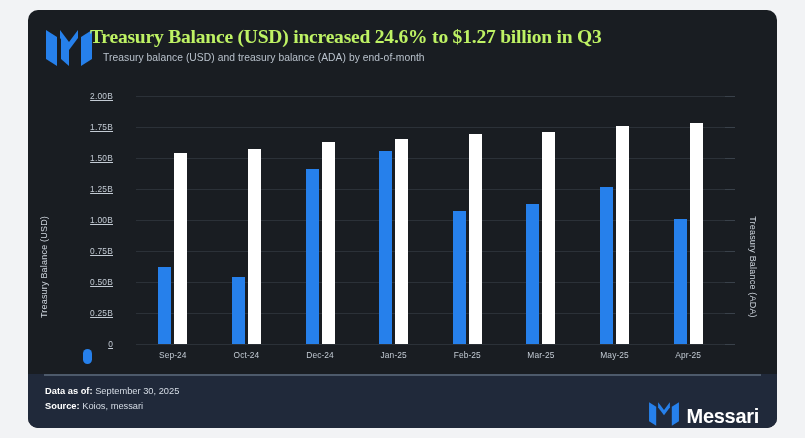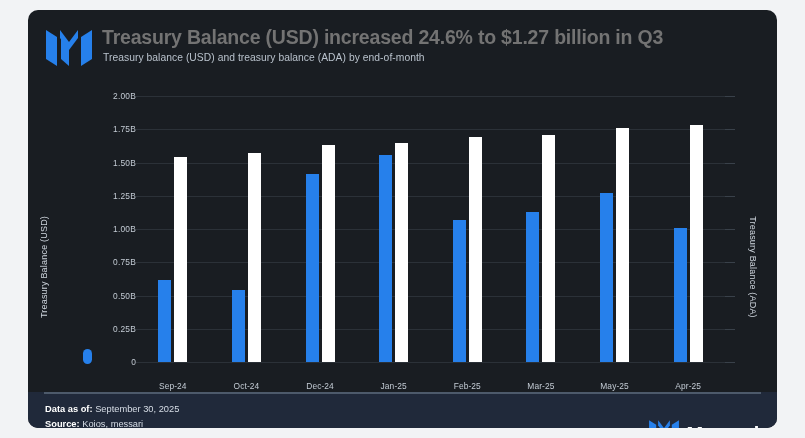--- a/index.html
+++ b/index.html
@@ -11,23 +11,24 @@
   }
   .card{
     position:absolute;left:28px;top:10px;width:749px;height:418px;
     background:#191d22;border-radius:10px;overflow:hidden;
     display:flex;flex-direction:column;
   }
   
   .header{position:relative;height:62px;flex:0 0 auto;}
   .logo-mark{position:absolute;left:18px;top:18px;width:46px;height:40px;}
   .title{
-    position:absolute;left:74px;top:16px;
-    font-size:19.5px;font-weight:700;color:#737373;letter-spacing:-0.2px;
+    position:absolute;left:62px;top:16px;
+    font-size:19.5px;font-weight:700;color:#bef264;letter-spacing:-0.2px;
     white-space:nowrap;
+    font-family:Liberation Serif, serif;
   }
   .subtitle{
     position:absolute;left:75px;top:42px;
     font-size:10.3px;color:#b9c2cc;white-space:nowrap;letter-spacing:0.05px;
   }
   
   .chart-wrap{position:relative;flex:1 1 auto;}
   .axis-title{
     position:absolute;font-size:9px;color:#cfd6de;white-space:nowrap;
     letter-spacing:0.2px;
@@ -44,46 +45,46 @@
     position:absolute;left:55px;top:277px;width:9px;height:15px;
     border-radius:5px;background:#2680eb;
   }
   .plot{
     position:absolute;left:108px;top:24px;right:52px;bottom:30px;
   }
   .gridline{
     position:absolute;left:0;right:0;height:1px;background:#2b3138;
   }
   .ytick{
-    position:absolute;right:100%;margin-right:0;
+    position:absolute;right:100%;margin-right:23px;
     transform:translateY(-50%);
-    font-size:8.4px;color:#c3cbd4;white-space:nowrap;letter-spacing:0.2px;
+    font-size:8.4px;color:#c3cbd4;white-space:nowrap;letter-spacing:0.2px;text-decoration:underline;
   }
   .rtick{
     position:absolute;left:100%;width:10px;height:1px;background:#39414a;
   }
   .bars{
     position:absolute;left:0;right:0;bottom:0;top:0;
     display:flex;align-items:flex-end;justify-content:space-between;
   }
   .group{
     position:relative;height:100%;flex:1 1 0;
     display:flex;align-items:flex-end;justify-content:center;gap:3px;
   }
   .bar{width:13px;}
   .bar.usd{background:#2680eb;}
   .bar.ada{background:#ffffff;}
   .xlabel{
-    position:absolute;top:100%;margin-top:19px;left:0;right:0;
+    position:absolute;top:100%;margin-top:6px;left:0;right:0;
     text-align:center;font-size:8.4px;color:#c3cbd4;white-space:nowrap;
     letter-spacing:0.1px;
   }
   
   .footer{
-    position:relative;flex:0 0 auto;height:36px;
+    position:relative;flex:0 0 auto;height:54px;
     background:#20293a;
   }
   .footer-rule{
     position:absolute;left:16px;right:16px;top:0;height:2px;background:#4a5costs;
     background:#4d5a6b;
   }
   .meta{position:absolute;left:17px;top:10px;}
   .meta-line{font-size:9.3px;color:#d6dde6;line-height:14.5px;white-space:nowrap;}
   .meta-line b{color:#ffffff;font-weight:700;}
   .brand{

